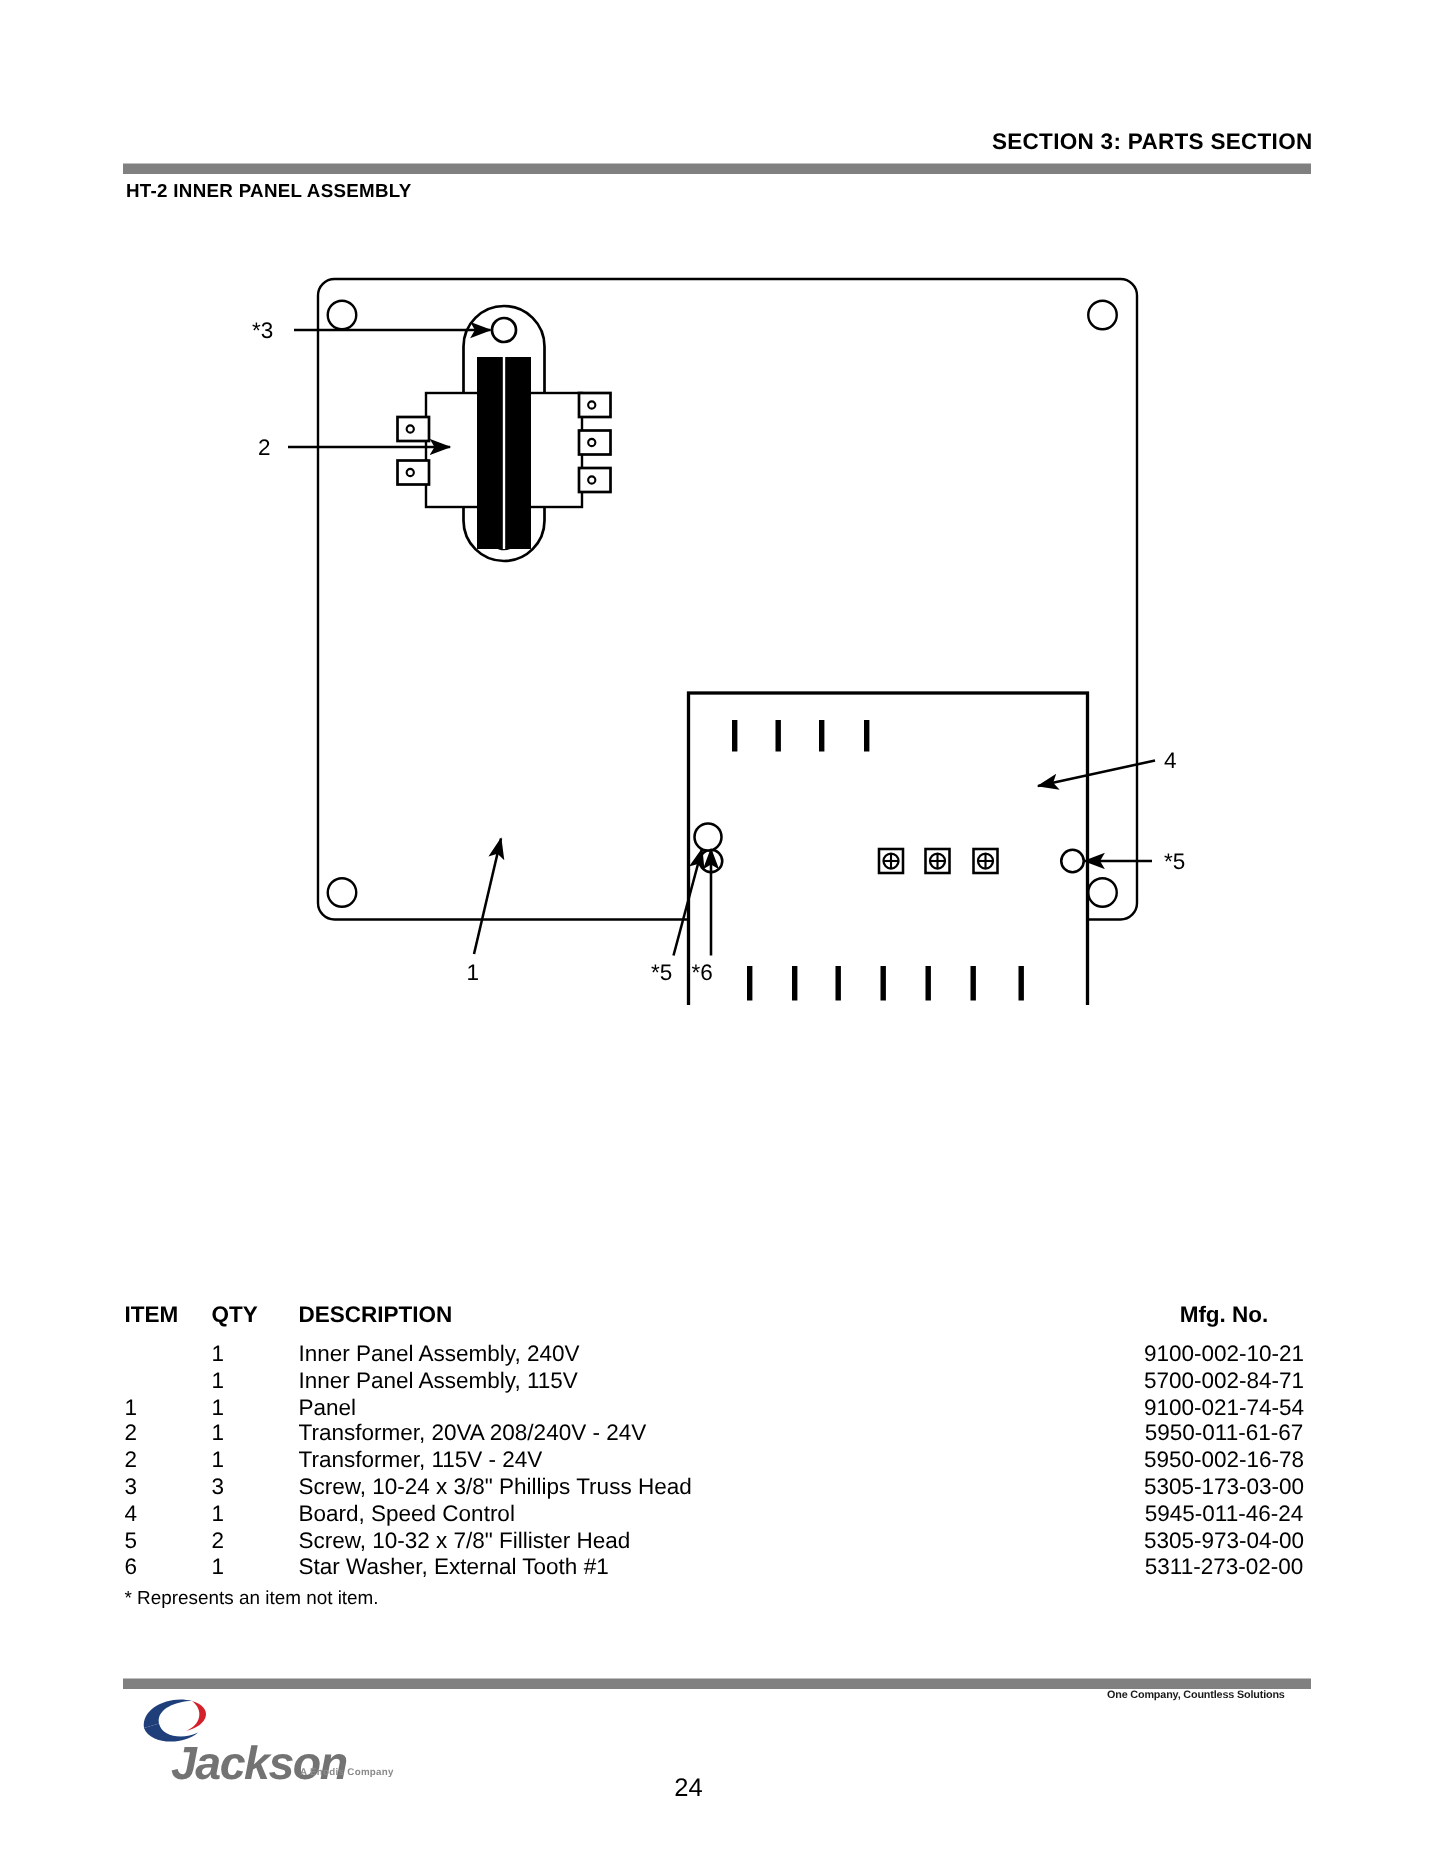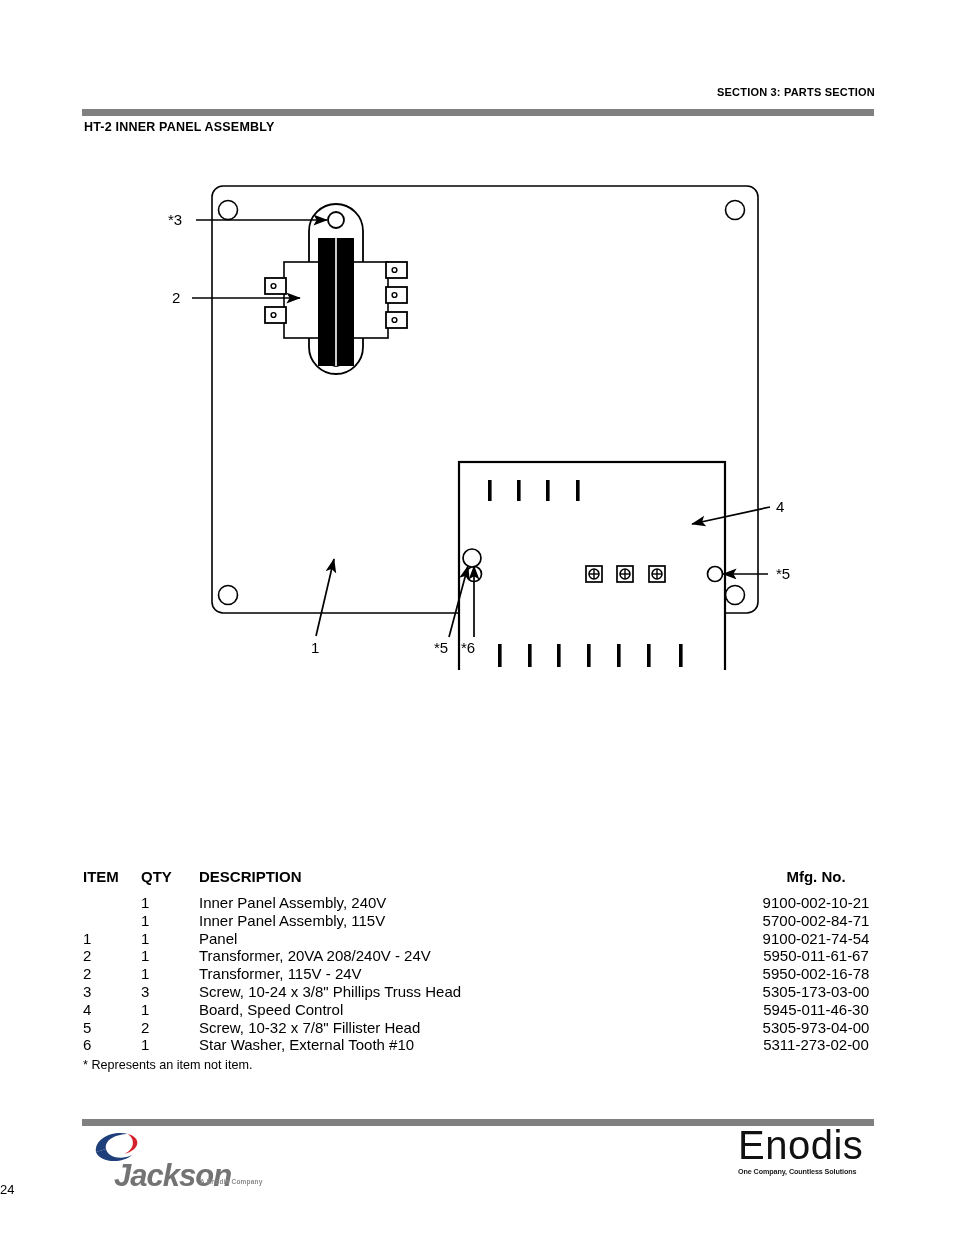--- a/index.html
+++ b/index.html
@@ -16,21 +16,21 @@
     overflow: hidden;
   }
 
   
   #header-section-title {
     position: absolute;
     left: 80px;
     top: 86px;
     width: 795px;
     text-align: right;
-    font-size: 11px;
+    font-size: 15px;
     font-weight: bold;
     letter-spacing: 0.2px;
   }
   #header-rule {
     position: absolute;
     left: 82px;
     top: 109px;
     width: 792px;
     height: 7px;
     background: #808080;
@@ -148,22 +148,22 @@
     font-size: 6.5px;
     font-weight: bold;
     color: #8a8a8a;
     letter-spacing: 0.2px;
   }
   #page-number {
     position: absolute;
     left: 0;
     top: 1182px;
     width: 918px;
-    text-align: left;
-    font-size: 13px;
+    text-align: center;
+    font-size: 17px;
   }
 </style>
 </head>
 <body>
 
 <div id="header-section-title">SECTION 3: PARTS SECTION</div>
 <div id="header-rule"></div>
 <div id="page-subtitle">HT-2 INNER PANEL ASSEMBLY</div>
 
 <div id="diagram">
@@ -356,49 +356,48 @@
       <tr>
         <td class="col-item">3</td>
         <td class="col-qty">3</td>
         <td class="col-desc">Screw, 10-24 x 3/8" Phillips Truss Head</td>
         <td class="col-mfg">5305-173-03-00</td>
       </tr>
       <tr>
         <td class="col-item">4</td>
         <td class="col-qty">1</td>
         <td class="col-desc">Board, Speed Control</td>
-        <td class="col-mfg">5945-011-46-30</td>
+        <td class="col-mfg">5945-011-46-24</td>
       </tr>
       <tr>
         <td class="col-item">5</td>
         <td class="col-qty">2</td>
         <td class="col-desc">Screw, 10-32 x 7/8" Fillister Head</td>
         <td class="col-mfg">5305-973-04-00</td>
       </tr>
       <tr>
         <td class="col-item">6</td>
         <td class="col-qty">1</td>
-        <td class="col-desc">Star Washer, External Tooth #10</td>
+        <td class="col-desc">Star Washer, External Tooth #1</td>
         <td class="col-mfg">5311-273-02-00</td>
       </tr>
     </tbody>
 </table>
 
 <div id="footnote">* Represents an item not item.</div>
 
 <div id="footer-rule"></div>
 
 <div id="jackson-logo">
   <svg width="200" height="62" viewBox="0 0 200 62" xmlns="http://www.w3.org/2000/svg">
     <path d="M8,22 C6,8 26,0 40,4 C30,4 16,9 18,19 Z" fill="#1f3f7a"></path>
     <path d="M40,4 C54,8 52,20 36,24 C46,20 48,10 40,4 Z" fill="#d4202a"></path>
     <path d="M18,19 C20,28 34,30 44,25 C34,34 12,33 8,22 Z" fill="#1f3f7a"></path>
   </svg>
   <div id="jackson-wordmark">Jackson</div>
   <div id="jackson-tagline">A Enodis Company</div>
 </div>
 
 <div id="enodis-logo">
-  <div id="enodis-wordmark">Enodis</div>
   <div id="enodis-tagline">One Company, Countless Solutions</div>
 </div>
 
 <div id="page-number">24</div>
 
 </body></html>

